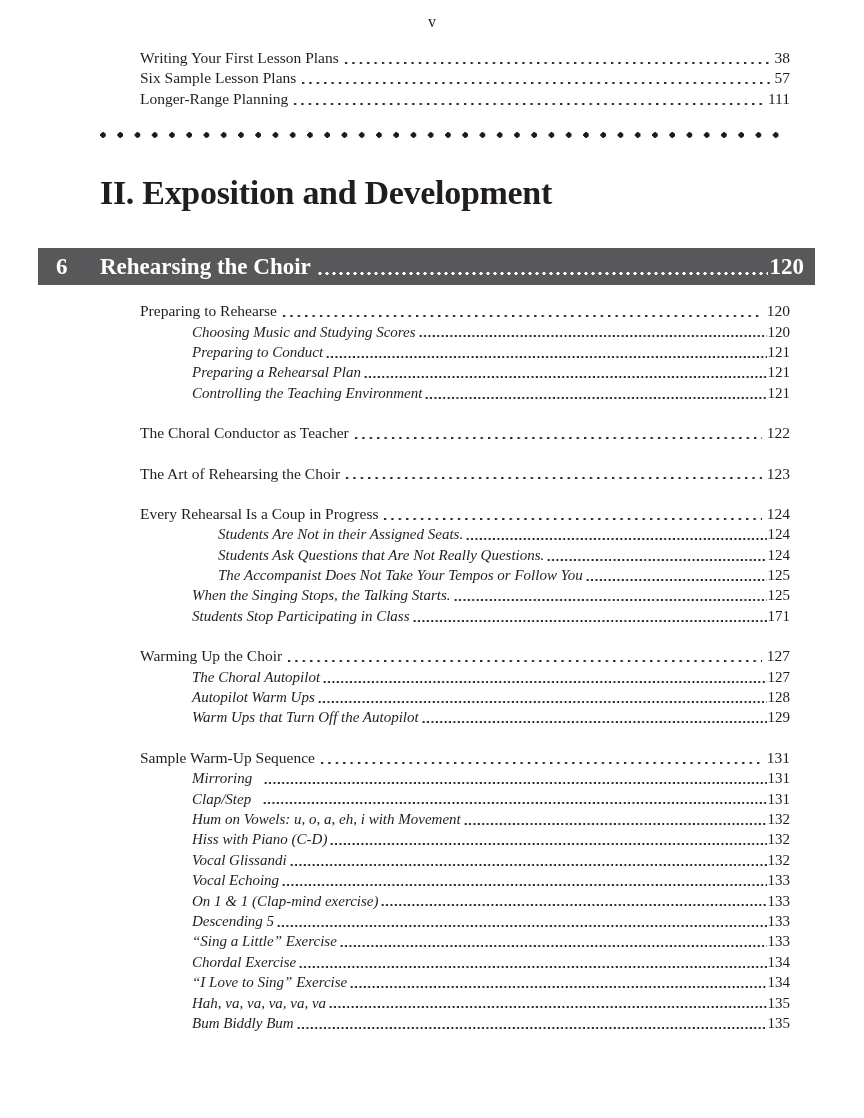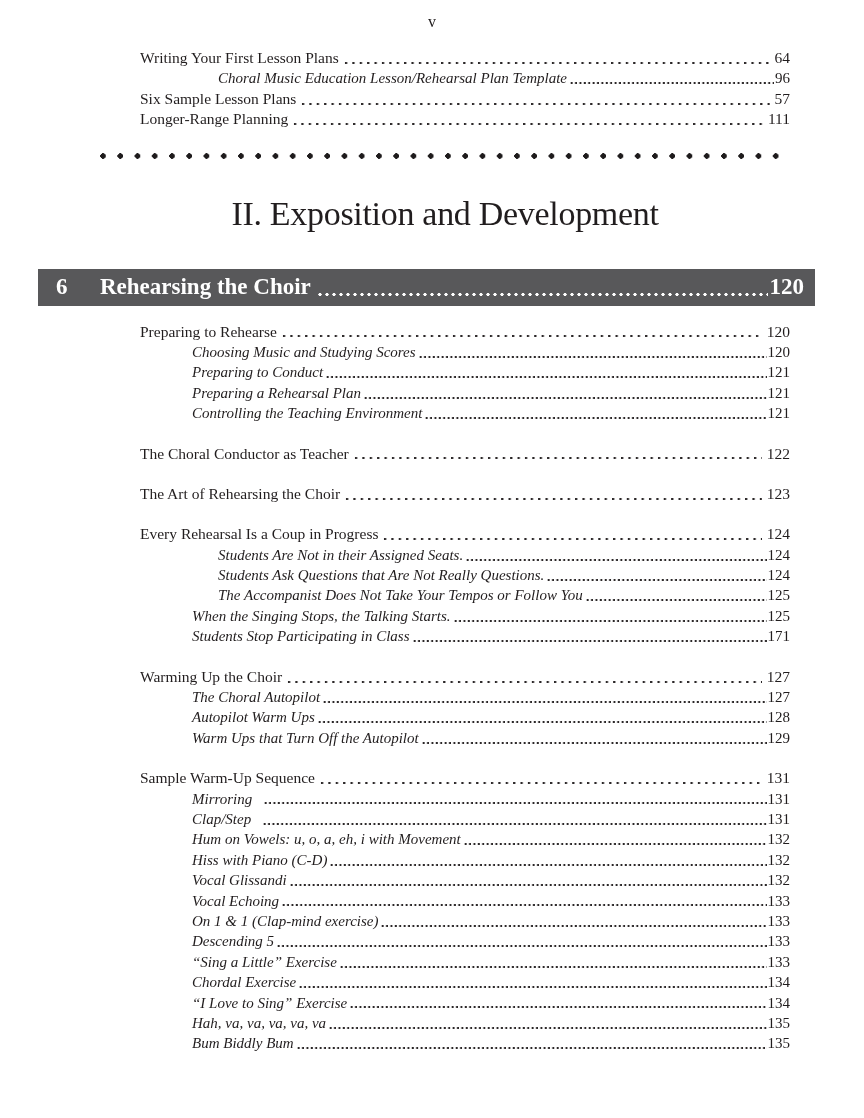--- a/index.html
+++ b/index.html
@@ -59,23 +59,22 @@
     height: 6px;
     background-image: radial-gradient(circle at 3px 50%, #1e1b1c 2.55px, transparent 2.95px);
     background-size: 17.25px 6px;
     background-repeat: repeat-x;
   }
 
   .part-heading {
     margin: 30px 74px 0 100px;
     font-size: 34px;
     line-height: 50px;
-    font-weight: normal;
+    font-weight: bold;
     letter-spacing: -0.3px;
-    text-align: center;
   }
 
   .chapter-bar {
     margin: 30px 0 0 38px;
     width: 777px;
     height: 37px;
     background: var(--bar-bg, #58585a);
     color: var(--bar-text, #ffffff);
     display: flex;
     align-items: center;
@@ -101,26 +100,21 @@
 <body>
 
 <div class="page">
 
   <div class="folio">v</div>
 
   <div class="toc-block" id="front-list">
       <div class="toc-row roman lvl1">
         <span class="lbl">Writing Your First Lesson Plans</span>
         <span class="leader"></span>
-        <span class="pg">64</span>
-      </div>
-      <div class="toc-row it lvl3">
-        <span class="lbl">Choral Music Education Lesson/Rehearsal Plan Template</span>
-        <span class="leader"></span>
-        <span class="pg">96</span>
+        <span class="pg">38</span>
       </div>
       <div class="toc-row roman lvl1">
         <span class="lbl">Six Sample Lesson Plans</span>
         <span class="leader"></span>
         <span class="pg">57</span>
       </div>
       <div class="toc-row roman lvl1">
         <span class="lbl">Longer-Range Planning</span>
         <span class="leader"></span>
         <span class="pg">111</span>

